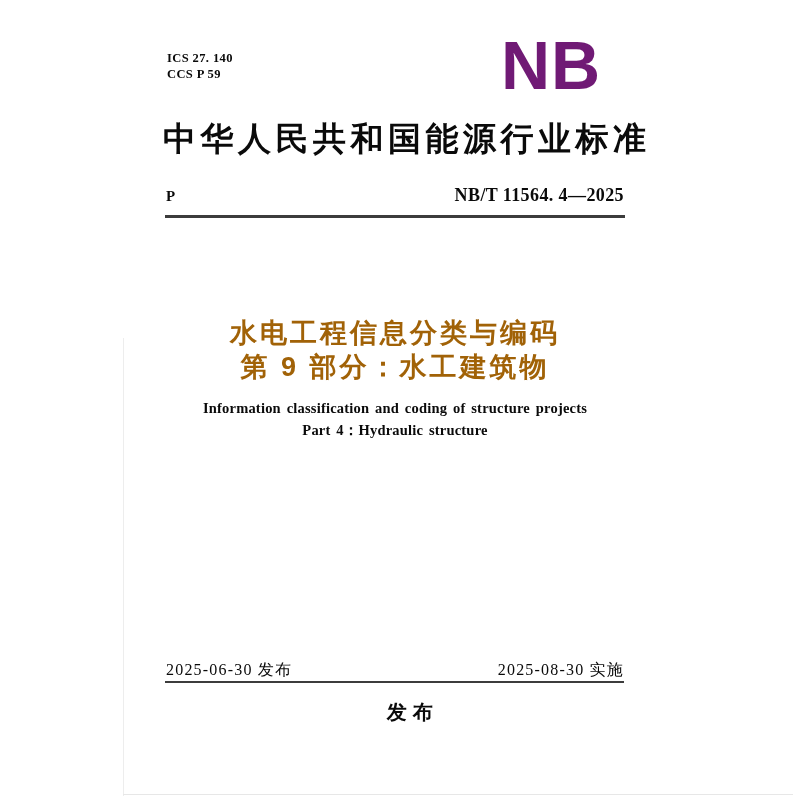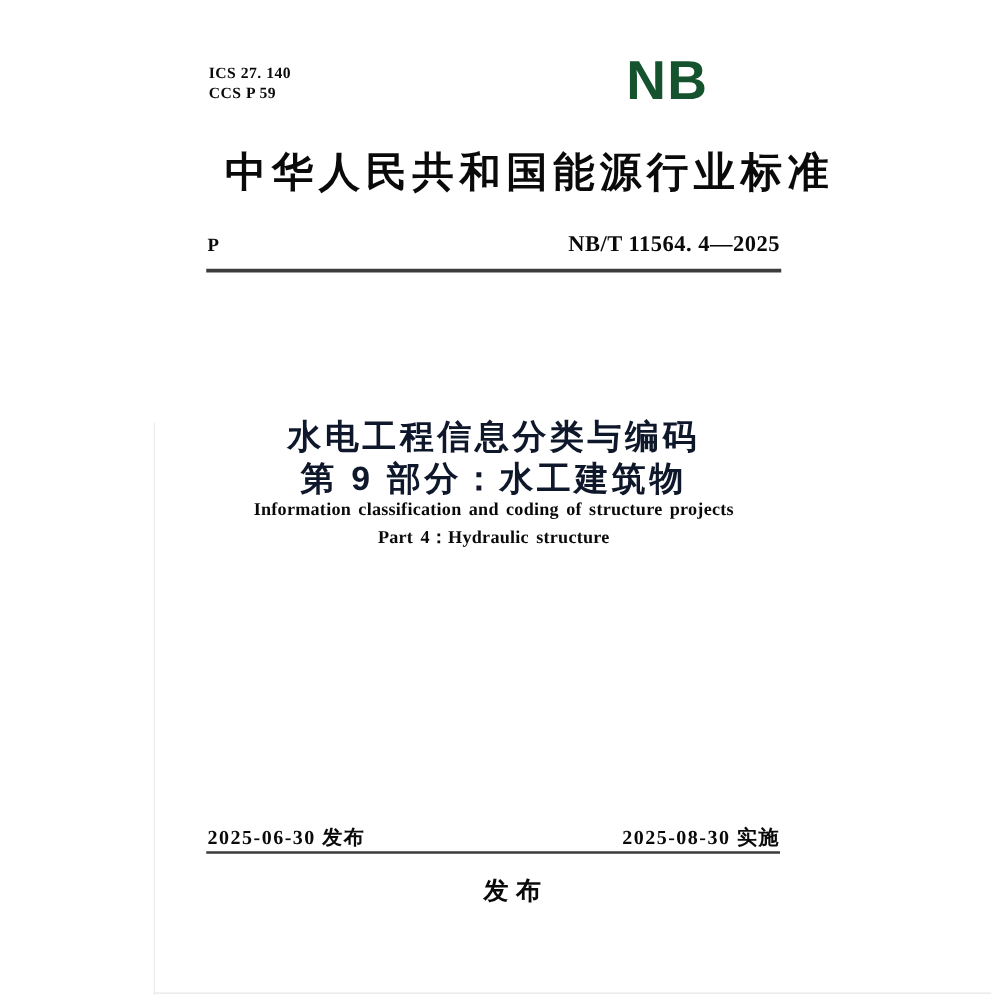--- a/index.html
+++ b/index.html
@@ -23,29 +23,29 @@
     line-height: 15.5px;
     letter-spacing: 0.4px;
   }
   
   .nb-logo {
     position: absolute;
     left: 501px;
     top: 33px;
     font-family: "Liberation Sans", "DejaVu Sans", sans-serif;
     font-weight: bold;
-    font-size: 44px;
+    font-size: 68px;
     line-height: 64px;
     letter-spacing: 1px;
-    color: #14532d;
+    color: #701a75;
   }
   
   .std-category {
     position: absolute;
-    left: 180px;
+    left: 163px;
     top: 121px;
     width: 464px;
     font-weight: bold;
     font-size: 33px;
     line-height: 36px;
     letter-spacing: 4.5px;
     white-space: nowrap;
   }
   
   .ref-row {
@@ -61,29 +61,29 @@
   .doc-class { font-size: 15px; }
   .std-number { font-size: 18px; letter-spacing: 0.4px; }
   
   .rule { position: absolute; background: #3c3c3c; }
   .rule-top { left: 165px; top: 215px; width: 460px; height: 3px; }
   .rule-bottom { left: 165px; top: 681px; width: 459px; height: 2px; }
   
   .title-cn {
     position: absolute;
     left: 166px;
-    top: 332px;
+    top: 316px;
     width: 458px;
     text-align: center;
     font-family: "Liberation Sans", "DejaVu Sans", sans-serif;
     font-weight: bold;
     font-size: 27px;
     line-height: 34px;
     letter-spacing: 3px;
-    color: #0f172a;
+    color: #a16207;
     white-space: nowrap;
   }
   
   .title-en {
     position: absolute;
     left: 146px;
     top: 398px;
     width: 498px;
     text-align: center;
     font-weight: bold;
@@ -94,21 +94,21 @@
   }
   
   .dates-row {
     position: absolute;
     left: 166px;
     top: 660px;
     width: 458px;
     display: flex;
     justify-content: space-between;
     align-items: baseline;
-    font-weight: bold;
+    font-weight: normal;
     font-size: 16px;
     letter-spacing: 1.2px;
   }
   
   .issuer-row {
     position: absolute;
     left: 166px;
     top: 699px;
     width: 458px;
     display: flex;

